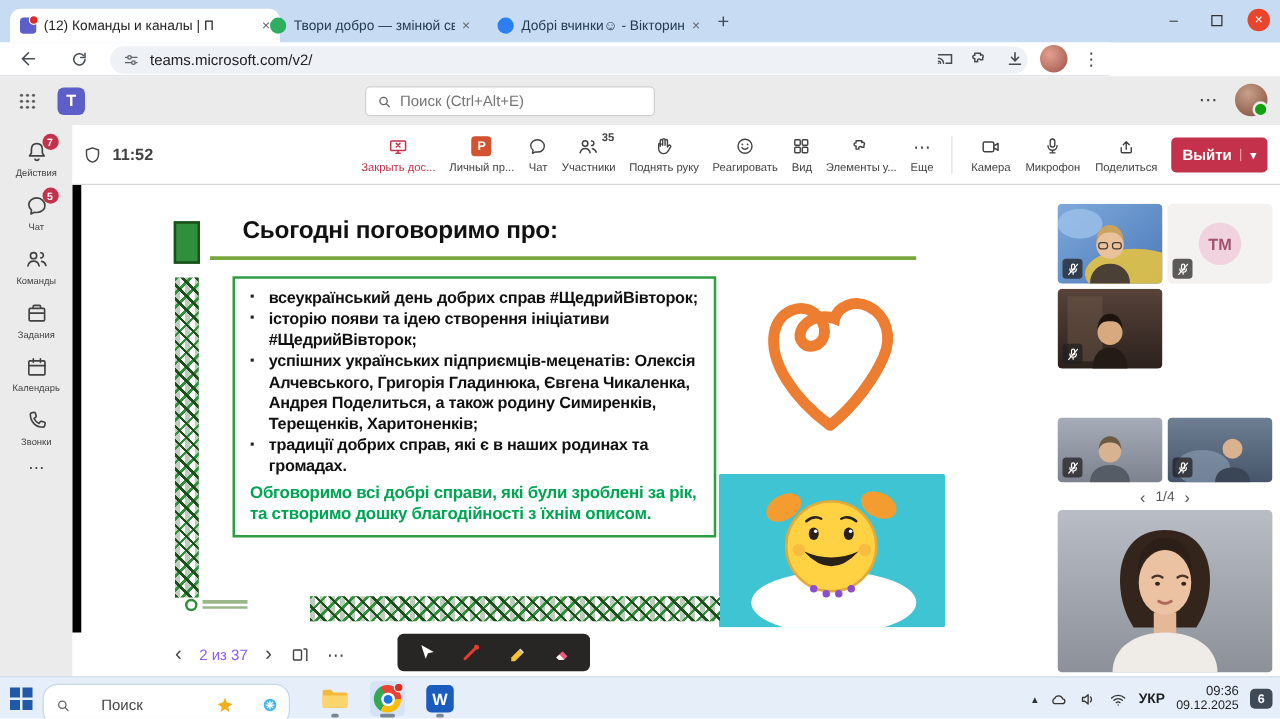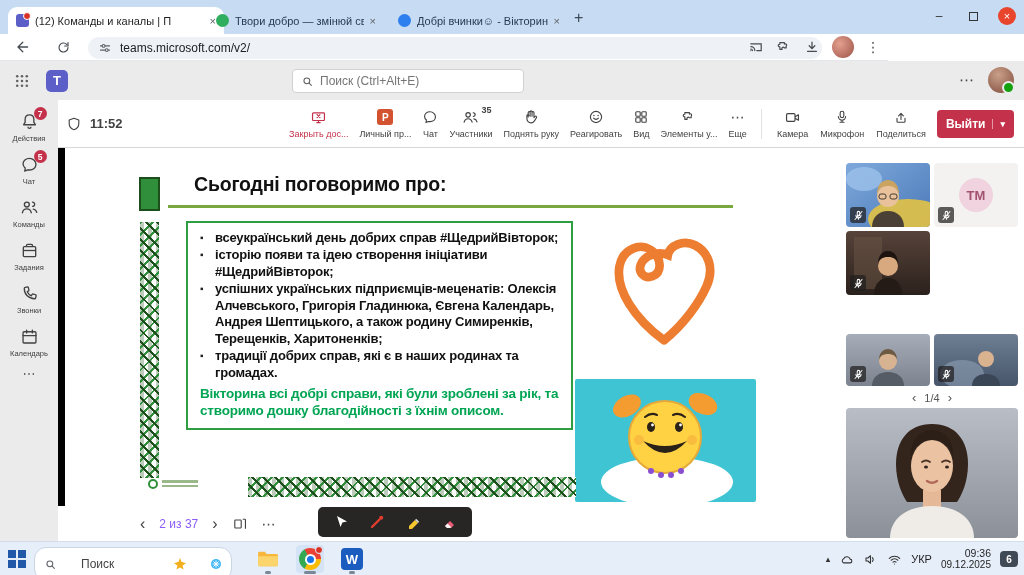--- a/index.html
+++ b/index.html
@@ -114,21 +114,21 @@
 .tbapp.active{background:#d4e3f5}
 .tbapp::after{content:"";position:absolute;bottom:-1px;left:50%;transform:translateX(-50%);width:6px;height:3px;border-radius:2px;background:#7a8796}
 .tbapp.active::after{width:12px;background:#5b7location}
 .chrome-ball{width:22px;height:22px;border-radius:50%;background:conic-gradient(from 330deg,#ea4335 0 120deg,#fbbc05 120deg 240deg,#34a853 240deg 360deg);position:relative}
 .chrome-ball::before{content:"";position:absolute;left:5.5px;top:5.5px;width:11px;height:11px;border-radius:50%;background:#fff}
 .chrome-ball::after{content:"";position:absolute;left:7.5px;top:7.5px;width:7px;height:7px;border-radius:50%;background:#1a73e8}
 .cbadge{position:absolute;right:1px;top:1px;width:8px;height:8px;border-radius:50%;background:#d93025;border:1.5px solid #e6eef9}
 .wordic{width:22px;height:22px;border-radius:4px;background:#1a5dbe;color:#fff;font-weight:700;font-size:13px;display:flex;align-items:center;justify-content:center}
 .tray{position:absolute;right:6px;top:0;height:34px;display:flex;align-items:center;gap:9px}
 .trayic{color:#333}
-.lang{font-size:11px;color:#1f1f1f;font-weight:400}
+.lang{font-size:11px;color:#1f1f1f;font-weight:700}
 .clock{display:flex;flex-direction:column;align-items:flex-end;line-height:1.15}
 .clock .t{font-size:10.5px;color:#1f1f1f}
 .clock .d{font-size:10px;color:#1f1f1f}
 .nbadge{min-width:18px;height:16px;border-radius:4px;background:#404a56;color:#fff;font-size:10px;font-weight:700;display:flex;align-items:center;justify-content:center;padding:0 3px}
 </style>
 </head>
 <body>
 
 <div id="screen">
 
@@ -265,34 +265,34 @@
           <svg width="19" height="19" viewBox="0 0 20 20" fill="none" stroke="#424242" stroke-width="1.4" stroke-linejoin="round">
             <path d="M6.8 6V4.8c0-.8.6-1.3 1.3-1.3h3.8c.7 0 1.3.5 1.3 1.3V6"></path>
             <rect x="3.5" y="6" width="13" height="10.5" rx="1"></rect>
             <path d="M3.5 10h13"></path>
           </svg>
         </span>
       <span class="lbl">Задания</span>
     </div>
     <div class="rail-item">
       <span class="ric">
-          <svg width="19" height="19" viewBox="0 0 20 20" fill="none" stroke="#424242" stroke-width="1.4" stroke-linejoin="round">
-            <path d="M5.5 3.5 7.8 3c.5 0 .9.3 1 .8l.6 2.3c.1.4 0 .9-.4 1.1l-1.4 1c.9 1.9 2.3 3.3 4.2 4.2l1-1.4c.3-.4.7-.5 1.1-.4l2.3.6c.5.1.8.6.8 1l-.5 2.3c-.1.6-.6 1-1.2 1C9 15.5 4.5 11 4.5 4.7c0-.6.4-1.1 1-1.2Z"></path>
-          </svg>
-        </span>
-      <span class="lbl">Звонки</span>
-    </div>
-    <div class="rail-item">
-      <span class="ric">
           <svg width="19" height="19" viewBox="0 0 20 20" fill="none" stroke="#424242" stroke-width="1.4" stroke-linecap="round" stroke-linejoin="round">
             <rect x="3.2" y="5" width="13.6" height="11.8" rx="1"></rect>
             <path d="M3.2 9h13.6M7 3.2v3M13 3.2v3"></path>
           </svg>
         </span>
       <span class="lbl">Календарь</span>
+    </div>
+    <div class="rail-item">
+      <span class="ric">
+          <svg width="19" height="19" viewBox="0 0 20 20" fill="none" stroke="#424242" stroke-width="1.4" stroke-linejoin="round">
+            <path d="M5.5 3.5 7.8 3c.5 0 .9.3 1 .8l.6 2.3c.1.4 0 .9-.4 1.1l-1.4 1c.9 1.9 2.3 3.3 4.2 4.2l1-1.4c.3-.4.7-.5 1.1-.4l2.3.6c.5.1.8.6.8 1l-.5 2.3c-.1.6-.6 1-1.2 1C9 15.5 4.5 11 4.5 4.7c0-.6.4-1.1 1-1.2Z"></path>
+          </svg>
+        </span>
+      <span class="lbl">Звонки</span>
     </div>
     <div class="rail-more">⋯</div>
   </div>
 
   <div class="abs mtoolbar" style="left:58px;top:100px;width:966px;height:48px">
     <div class="mt-left">
       <span>
         <svg width="16" height="16" viewBox="0 0 20 20" fill="none" stroke="#424242" stroke-width="1.4" stroke-linejoin="round">
             <path d="M10 2.8 16 5v4.5c0 4-2.6 6.7-6 7.7-3.4-1-6-3.7-6-7.7V5Z"></path>
           </svg>
@@ -425,27 +425,27 @@
       <div class="bullet">
           <span class="bmark">▪</span>
           <span>всеукраїнський день добрих справ #ЩедрийВівторок;</span>
         </div>
       <div class="bullet">
           <span class="bmark">▪</span>
           <span>історію появи та ідею створення ініціативи #ЩедрийВівторок;</span>
         </div>
       <div class="bullet">
           <span class="bmark">▪</span>
-          <span>успішних українських підприємців-меценатів: Олексія Алчевського, Григорія Гладинюка, Євгена Календарь, Андрея Шептицького, а також родину Симиренків, Терещенків, Харитоненків;</span>
+          <span>успішних українських підприємців-меценатів: Олексія Алчевського, Григорія Гладинюка, Євгена Чикаленка, Андрея Поделиться, а також родину Симиренків, Терещенків, Харитоненків;</span>
         </div>
       <div class="bullet">
           <span class="bmark">▪</span>
           <span>традиції добрих справ, які є в наших родинах та громадах.</span>
         </div>
-      <div class="slide-highlight">Вікторина всі добрі справи, які були зроблені за рік, та створимо дошку благодійності з їхнім описом.</div>
+      <div class="slide-highlight">Обговоримо всі добрі справи, які були зроблені за рік, та створимо дошку благодійності з їхнім описом.</div>
     </div>
 
     <div class="abs" style="left:547px;top:74px">
       <svg width="118" height="128" viewBox="0 0 120 132" fill="none">
         <path d="M60 122 C 30 100 10 70 14 46 C 17 28 36 20 48 30 C 58 38 58 52 48 56 C 40 59 33 52 36 44 C 40 34 54 30 64 34 C 66 24 80 18 92 24 C 106 31 112 48 104 66 C 96 84 80 106 60 122" stroke="#ED7D31" stroke-width="9" stroke-linecap="round"></path>
       </svg>
     </div>
 
     <div class="abs" style="left:517px;top:231px;border-radius:2px;overflow:hidden">
       <svg width="181" height="123" viewBox="0 0 181 123">

